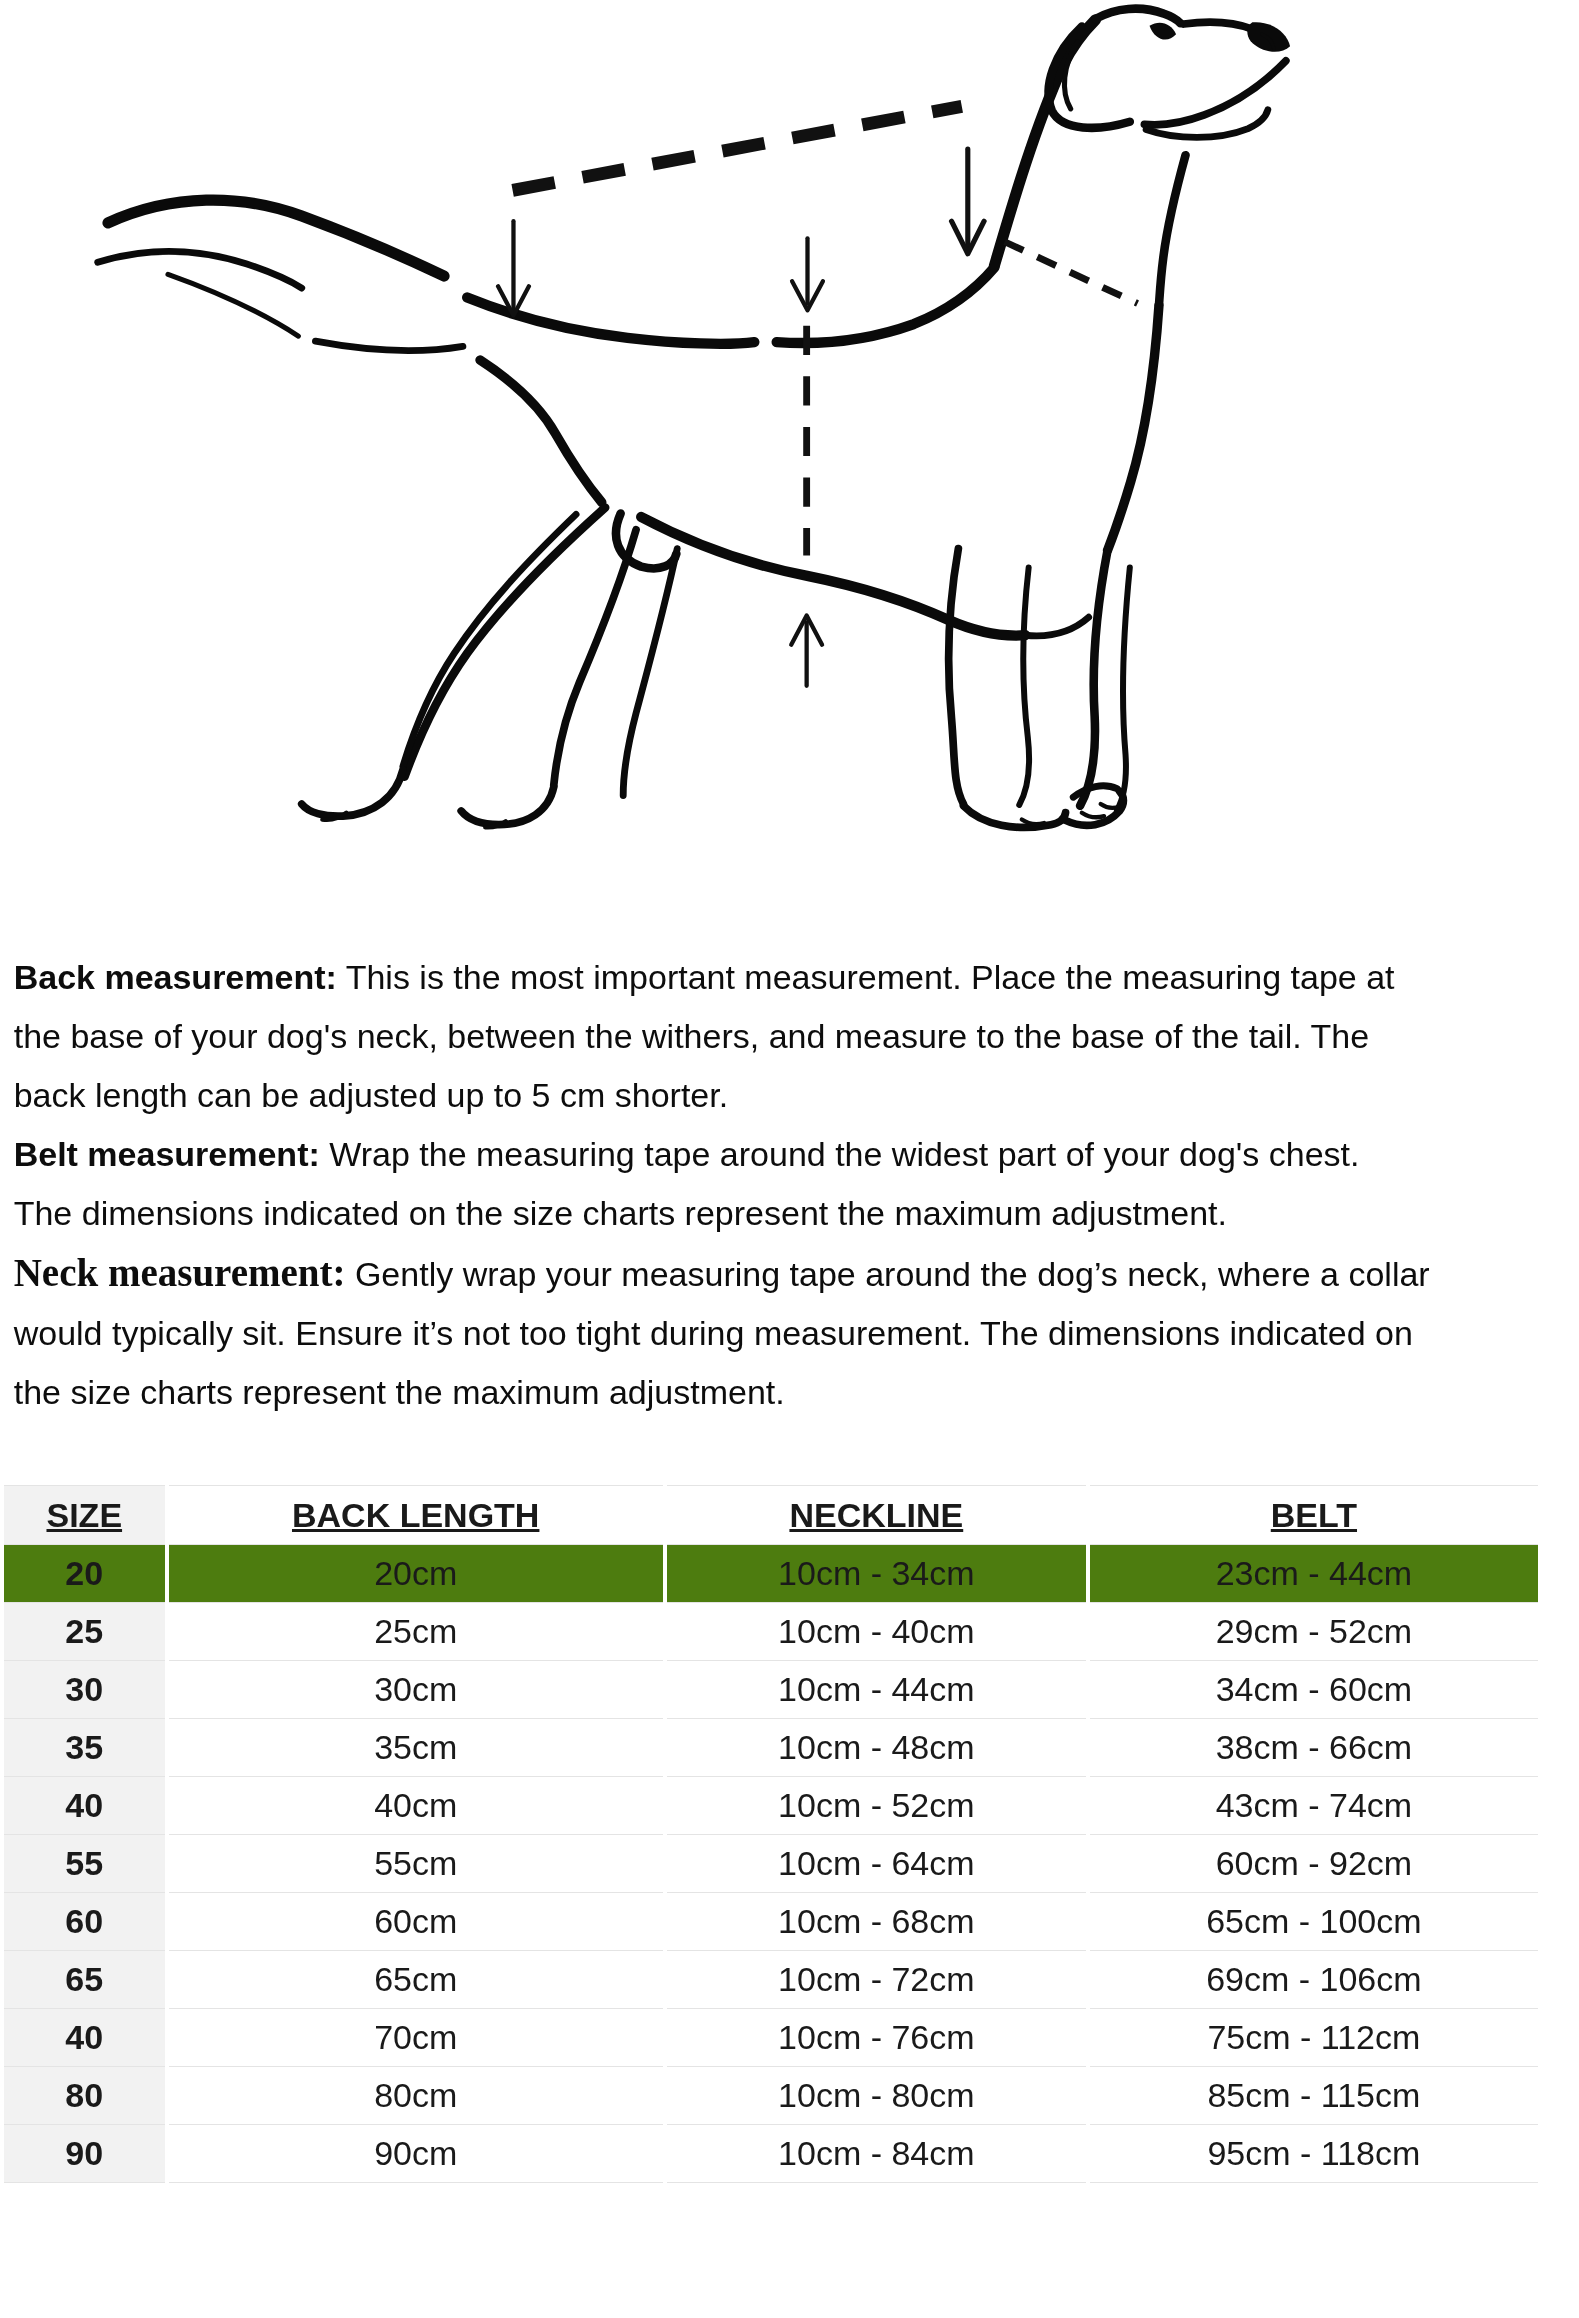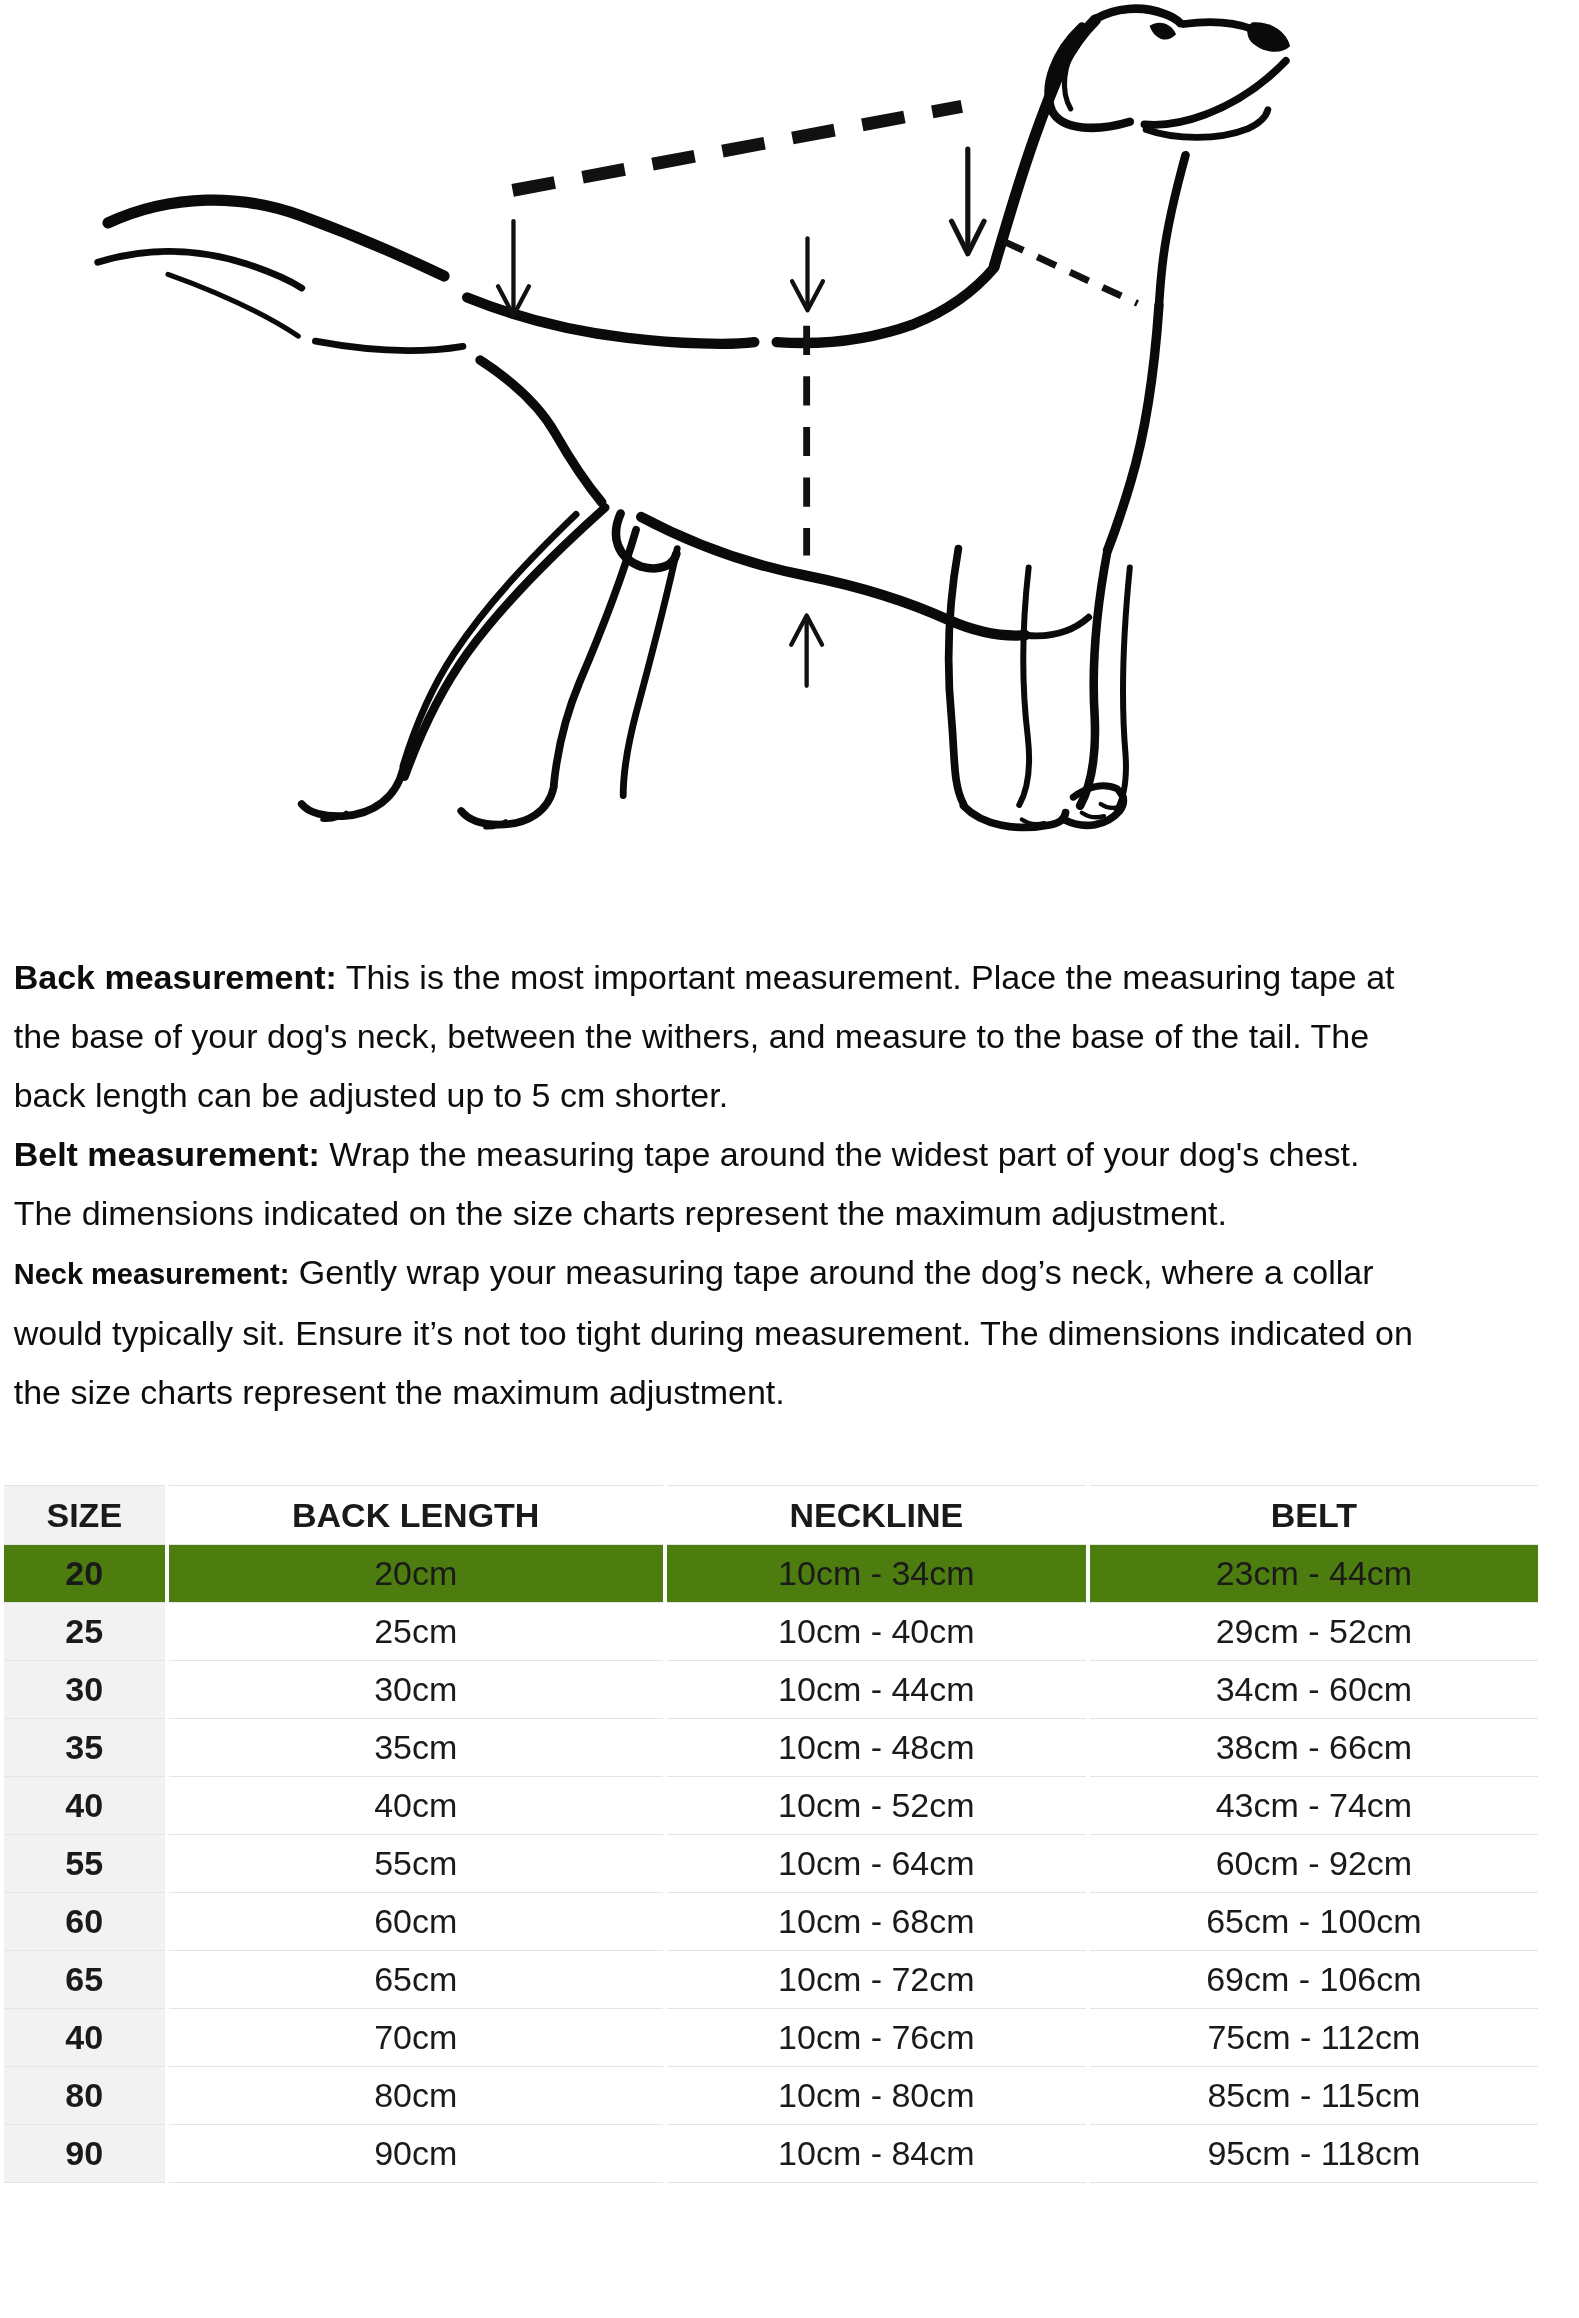--- a/index.html
+++ b/index.html
@@ -15,41 +15,41 @@
   .figure svg{display:block;}
   
   .instructions{
     padding:5.1px 13.7px 0 13.7px;
     font-size:34px;
     line-height:59px;
     color:#0d0d0d;
   }
   .instructions .line{white-space:nowrap;}
   .instructions .lbl{font-weight:bold;}
-  .instructions .lbl.small{font-size:29px;}
+  .instructions .lbl.small{font-size:39px;font-family:Liberation Serif, serif;}
   
   table.size-chart{
     width:100%;
     border-collapse:collapse;
     table-layout:fixed;
     margin-top:63px;
     border-bottom:1.7px solid #e4e4e4;
     font-size:34px;
     color:#1a1a1a;
   }
   .size-chart th,.size-chart td{
     text-align:center;
     vertical-align:middle;
     border-top:1.7px solid #e4e4e4;
     border-left:4.3px solid #fff;
     border-right:4.3px solid #fff;
     background:#fff;
     padding:0;
   }
-  .size-chart th{height:58px;font-weight:bold;}
+  .size-chart th{height:58px;font-weight:bold;text-decoration:underline;}
   .size-chart td{height:57px;font-weight:normal;}
   .size-chart .size-col{background:#f2f2f2;font-weight:bold;}
   .size-chart tr.highlighted td{background:#4d7c0f;}
   .size-chart col.c-size{width:10.7%;}
   .size-chart col.c-back{width:32.4%;}
   .size-chart col.c-neck{width:27.5%;}
   .size-chart col.c-belt{width:29.4%;}
 </style>
 </head>
 <body>

